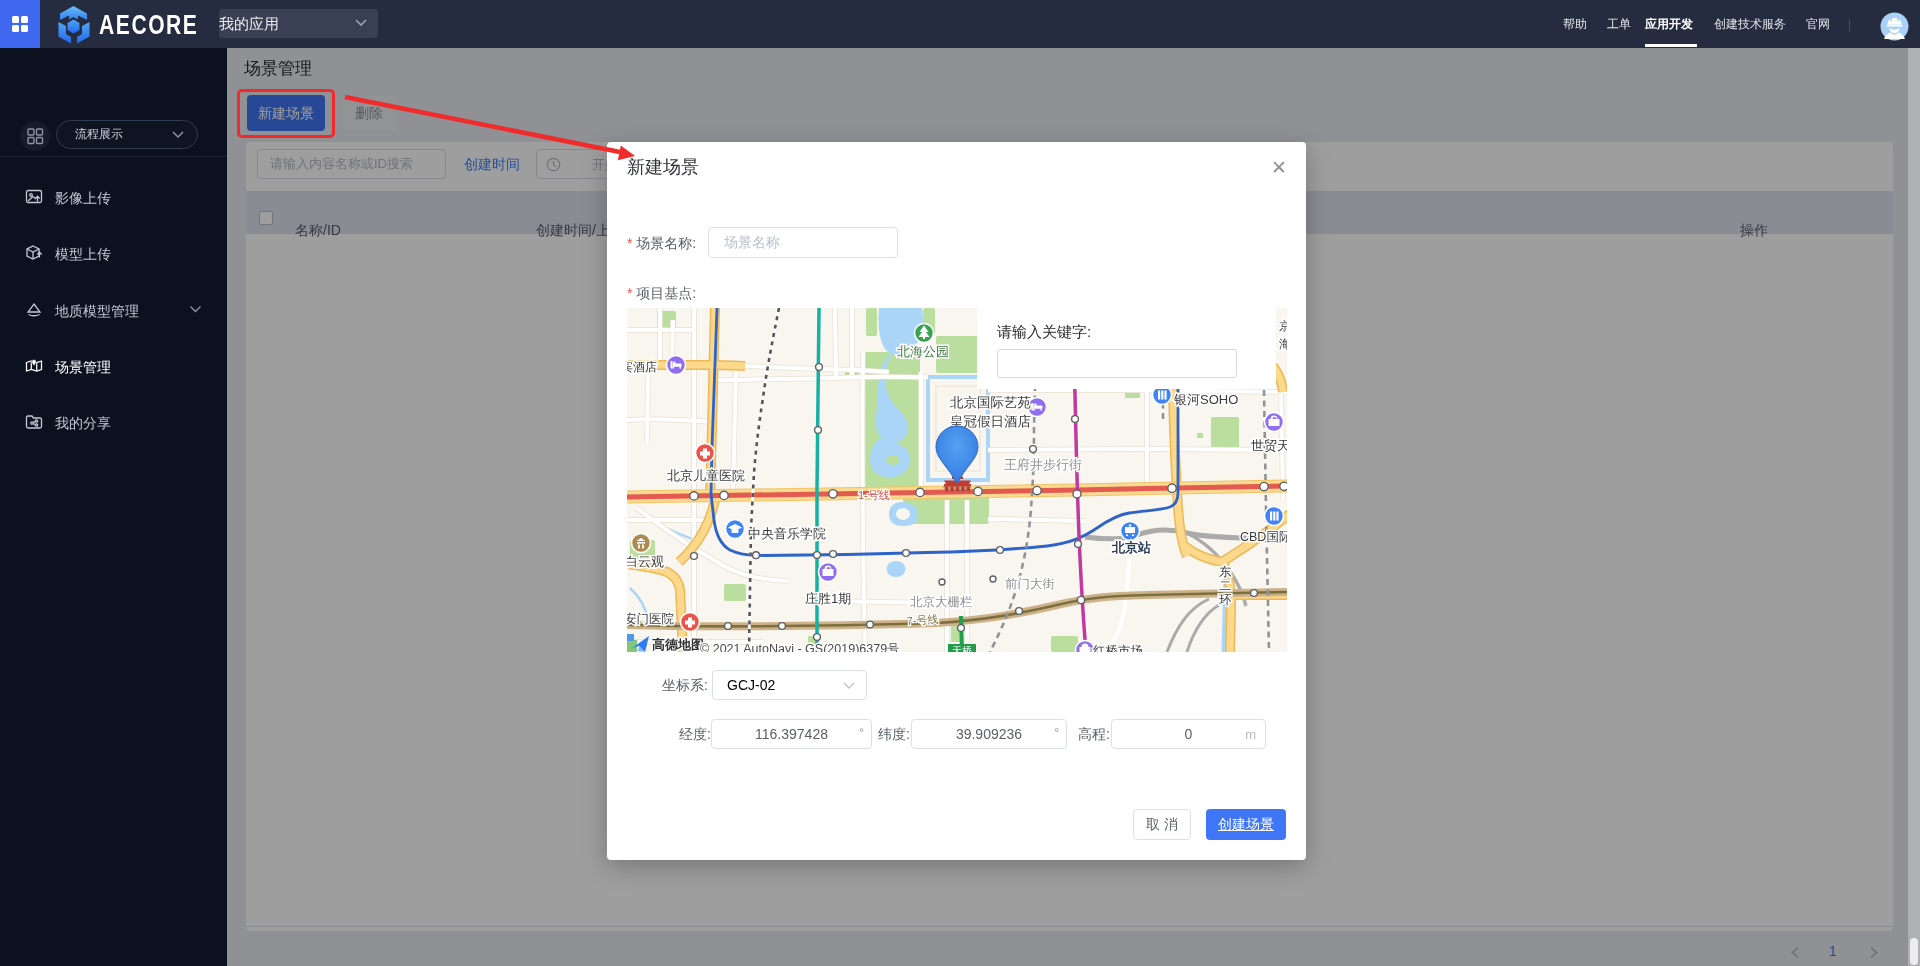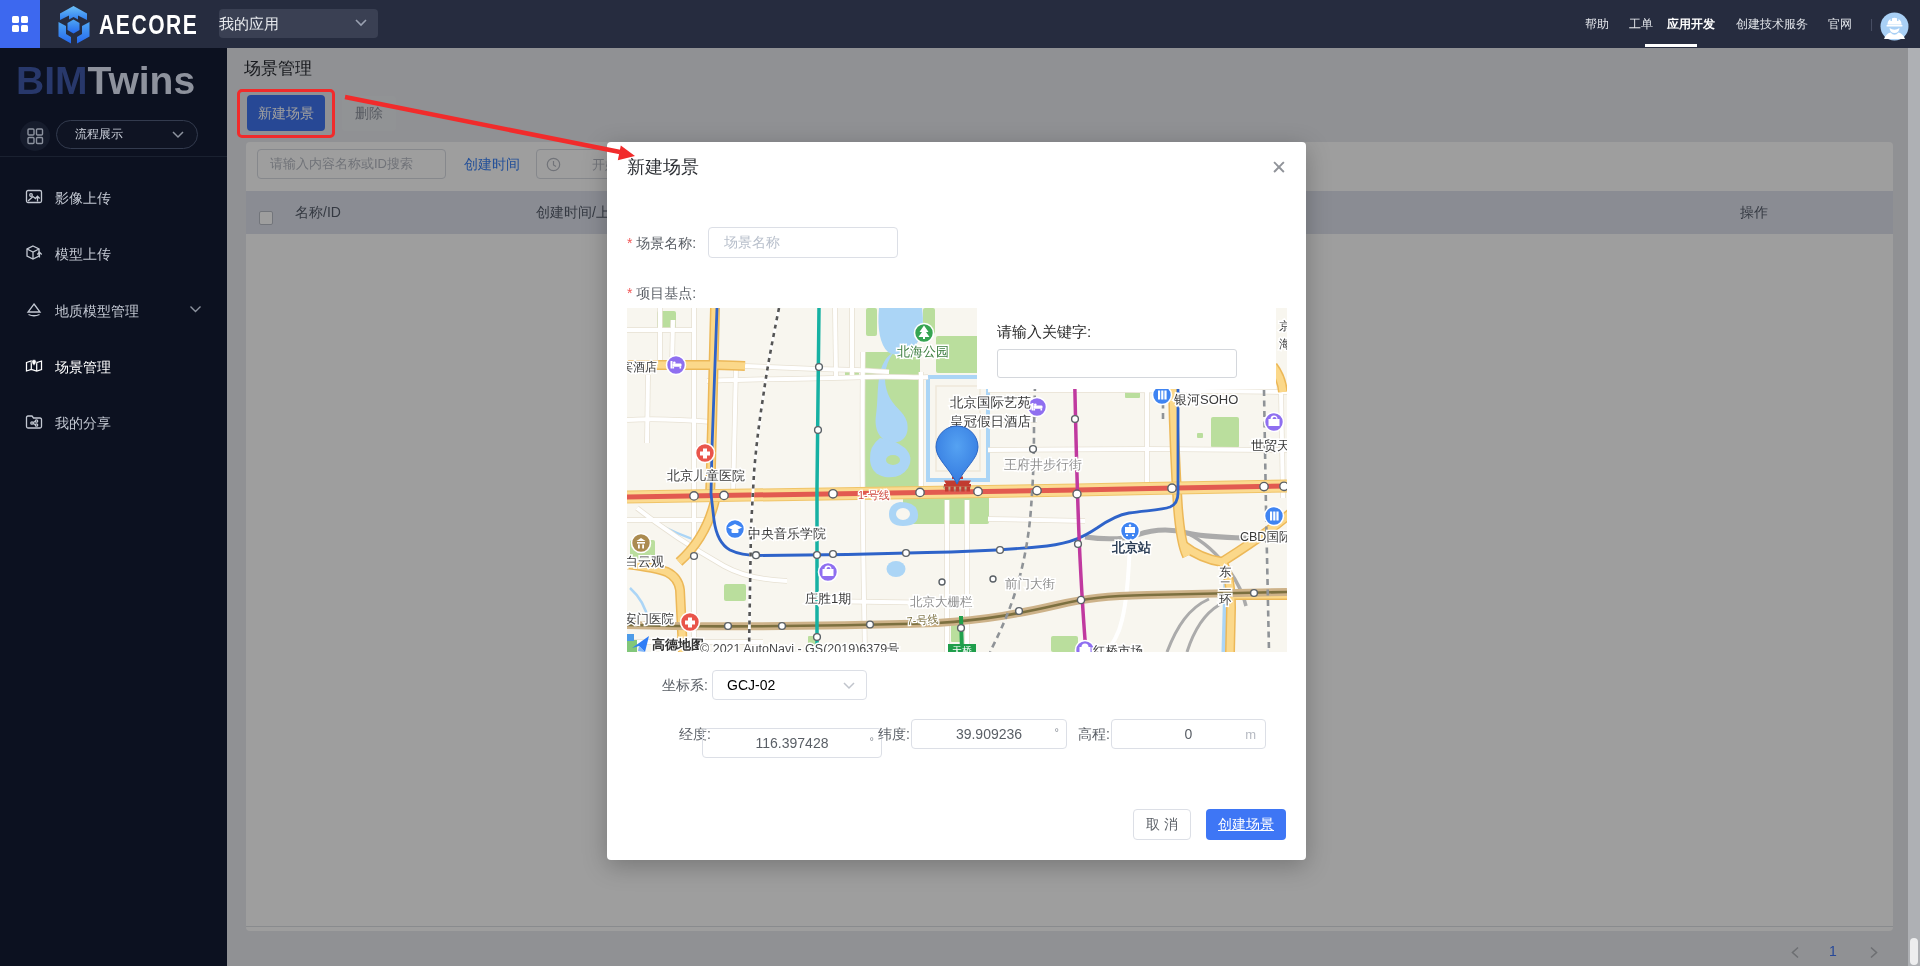--- a/index.html
+++ b/index.html
@@ -2,21 +2,21 @@
 <html><head><meta charset="utf-8">
 <style>
 *{margin:0;padding:0;box-sizing:border-box;font-family:"Liberation Sans",sans-serif;}
 html,body{width:1920px;height:966px;overflow:hidden;background:#eff1f5;}
 .abs{position:absolute;}
 
 #topbar{position:absolute;left:0;top:0;width:1920px;height:48px;background:#262c3f;z-index:30;}
 #appsq{position:absolute;left:0;top:0;width:40px;height:48px;background:#3d68ef;}
 #aecore{position:absolute;left:99px;top:0;height:48px;line-height:50px;color:#fff;font-size:27px;font-weight:bold;letter-spacing:2px;transform:scaleX(.78);transform-origin:0 50%;}
 #topsel{position:absolute;left:219px;top:9px;width:159px;height:29px;background:#3a4053;border-radius:4px;color:#e9ebef;font-size:15px;line-height:29px;padding-left:0;}
-.topnav{position:absolute;top:0;height:48px;line-height:48px;font-size:12px;color:#e2e5ea;z-index:31;margin-left:22px;}
+.topnav{position:absolute;top:0;height:48px;line-height:48px;font-size:12px;color:#e2e5ea;z-index:31;}
 #underl{position:absolute;left:1645px;top:44px;width:52px;height:3px;background:#fff;z-index:31;}
 
 #sidebar{position:absolute;left:0;top:48px;width:227px;height:918px;background:#0c1120;z-index:30;}
 #bimlogo{position:absolute;left:16px;top:11px;font-size:39px;font-weight:bold;letter-spacing:0px;}
 #bimlogo .b{color:#28386b;}
 #bimlogo .t{color:#8e929d;}
 #gridbtn{position:absolute;left:20px;top:73px;width:30px;height:30px;border-radius:50%;background:#161c2c;}
 #flowsel{position:absolute;left:56px;top:72px;width:142px;height:29px;border:1px solid #333b4e;background:#0f1423;border-radius:15px;color:#c9ced8;font-size:12px;line-height:27px;padding-left:18px;}
 #sidediv{position:absolute;left:0;top:108px;width:227px;height:1px;background:#1a2130;}
 .mitem{position:absolute;left:55px;font-size:14px;color:#c3c8d2;line-height:18px;}
@@ -25,21 +25,21 @@
 
 #content{position:absolute;left:227px;top:48px;width:1693px;height:918px;background:#e9ebef;z-index:1;}
 #ctitle{position:absolute;left:17px;top:9px;font-size:17px;color:#272a31;}
 #btnNew{position:absolute;left:20px;top:47px;width:78px;height:36px;background:#3f74f0;border-radius:4px;color:#fff;font-size:14px;text-align:center;line-height:36px;}
 #btnDel{position:absolute;left:115px;top:48px;width:54px;height:35px;background:#ebedf0;border-radius:4px;color:#8e939e;font-size:14px;text-align:center;line-height:35px;}
 #panel{position:absolute;left:19px;top:94px;width:1647px;height:789px;background:#fff;border-radius:4px;}
 #srch{position:absolute;left:11px;top:7px;width:189px;height:30px;border:1px solid #d8dbe2;border-radius:4px;color:#b6bac3;font-size:13px;line-height:28px;padding-left:12px;}
 #ctime{position:absolute;left:218px;top:7px;height:30px;line-height:30px;font-size:14px;color:#3b82f6;}
 #datebox{position:absolute;left:290px;top:7px;width:330px;height:30px;border:1px solid #d8dbe2;border-radius:4px;}
 #thead{position:absolute;left:0;top:49px;width:1647px;height:43px;background:#dfe3ee;}
-.th{position:absolute;top:0;height:43px;line-height:43px;font-size:14px;color:#565d6b;}
+.th{position:absolute;top:18px;height:43px;line-height:43px;font-size:14px;color:#565d6b;}
 #cbox{position:absolute;left:13px;top:20px;width:14px;height:14px;background:#fff;border:1px solid #b9bdc7;border-radius:2px;}
 #tbot{position:absolute;left:0;top:784px;width:1647px;height:1px;background:#dde0e6;}
 #pager{position:absolute;left:0;top:893px;width:1693px;height:25px;font-size:13px;color:#5a5f68;}
 
 #overlay{position:absolute;left:227px;top:48px;width:1693px;height:918px;background:rgba(0,0,0,0.38);z-index:10;}
 #sbar{position:absolute;left:1908px;top:48px;width:12px;height:918px;background:#aeb0b4;z-index:20;}
 #sthumb{position:absolute;left:1910px;top:938px;width:8px;height:27px;background:#ededee;border-radius:4px;z-index:21;}
 
 #modal{position:absolute;left:607px;top:142px;width:699px;height:718px;background:#fff;border-radius:4px;box-shadow:0 6px 24px rgba(0,0,0,.25);z-index:40;}
 #mtitle{position:absolute;left:20px;top:13px;font-size:18px;color:#2f3237;}
@@ -105,21 +105,20 @@
     <circle cx="14.5" cy="14.5" r="14" fill="#a9d0f5"></circle>
     <path d="M7.5 12.5 Q7.5 8.5 10.5 7 L10.5 9 L12 9 L12 6.3 Q13.2 5.8 14.5 5.8 Q15.8 5.8 17 6.3 L17 9 L18.5 9 L18.5 7 Q21.5 8.5 21.5 12.5 Z" fill="#fff"></path>
     <rect x="6.5" y="12.8" width="16" height="1.8" rx="0.9" fill="#fff"></rect>
     <path d="M9.5 16 Q14.5 19.5 19.5 16 Q19 21 14.5 21 Q10 21 9.5 16 Z" fill="#fff"></path>
     <path d="M4 27 Q6 21.5 10.5 20.5 Q14.5 25 18.5 20.5 Q23 21.5 25 27 Z" fill="#fff"></path>
   </svg>
   <div id="underl"></div>
 </div>
 
 <div id="sidebar">
-  <div id="bimlogo"><span class="b">BIM</span><span class="t">Twins</span></div>
   <div id="gridbtn">
     <svg width="30" height="30">
         <g fill="none" stroke="#8d939f" stroke-width="1.4">
           <rect x="8" y="8" width="6" height="6" rx="1"></rect>
           <rect x="16.5" y="8" width="6" height="6" rx="1"></rect>
           <rect x="8" y="16.5" width="6" height="6" rx="1"></rect>
           <rect x="16.5" y="16.5" width="6" height="6" rx="1"></rect>
         </g>
       </svg>
   </div>
@@ -529,21 +528,21 @@
         <div class="i"></div>
       </div>
   </div>
   <div class="abs mlabel" style="left:20px;top:535px;width:81px;text-align:right;">坐标系:</div>
   <div id="selCoord">GCJ-02
     <svg class="abs" style="right:11px;top:11px;" width="12" height="8">
         <path d="M1 1 L6 6 L11 1" stroke="#c0c4cc" stroke-width="1.5" fill="none"></path>
       </svg>
   </div>
   <div class="clab" style="left:20px;width:84px;">经度:</div>
-  <div class="cinp" style="left:95px;width:180px;margin-top:9px;">116.397428<span class="abs" style="right:7px;top:-2px;font-size:11px;color:#8a8f98;">°</span></div>
+  <div class="cinp" style="left:104px;width:161px;">116.397428<span class="abs" style="right:7px;top:-2px;font-size:11px;color:#8a8f98;">°</span></div>
   <div class="clab" style="left:266px;width:37px;">纬度:</div>
   <div class="cinp" style="left:304px;width:156px;text-align:center;">39.909236<span class="abs" style="right:7px;top:-2px;font-size:11px;color:#8a8f98;">°</span></div>
   <div class="clab" style="left:466px;width:37px;">高程:</div>
   <div class="cinp" style="left:504px;width:155px;">0<span class="abs" style="right:9px;top:3px;font-size:13px;color:#b6bac2;line-height:24px;">m</span></div>
   <div id="btnCancel">取 消</div>
   <div id="btnOk">创建场景</div>
 </div>
 
 <div id="redbox"></div>
 <svg id="arrow" width="310" height="80">

